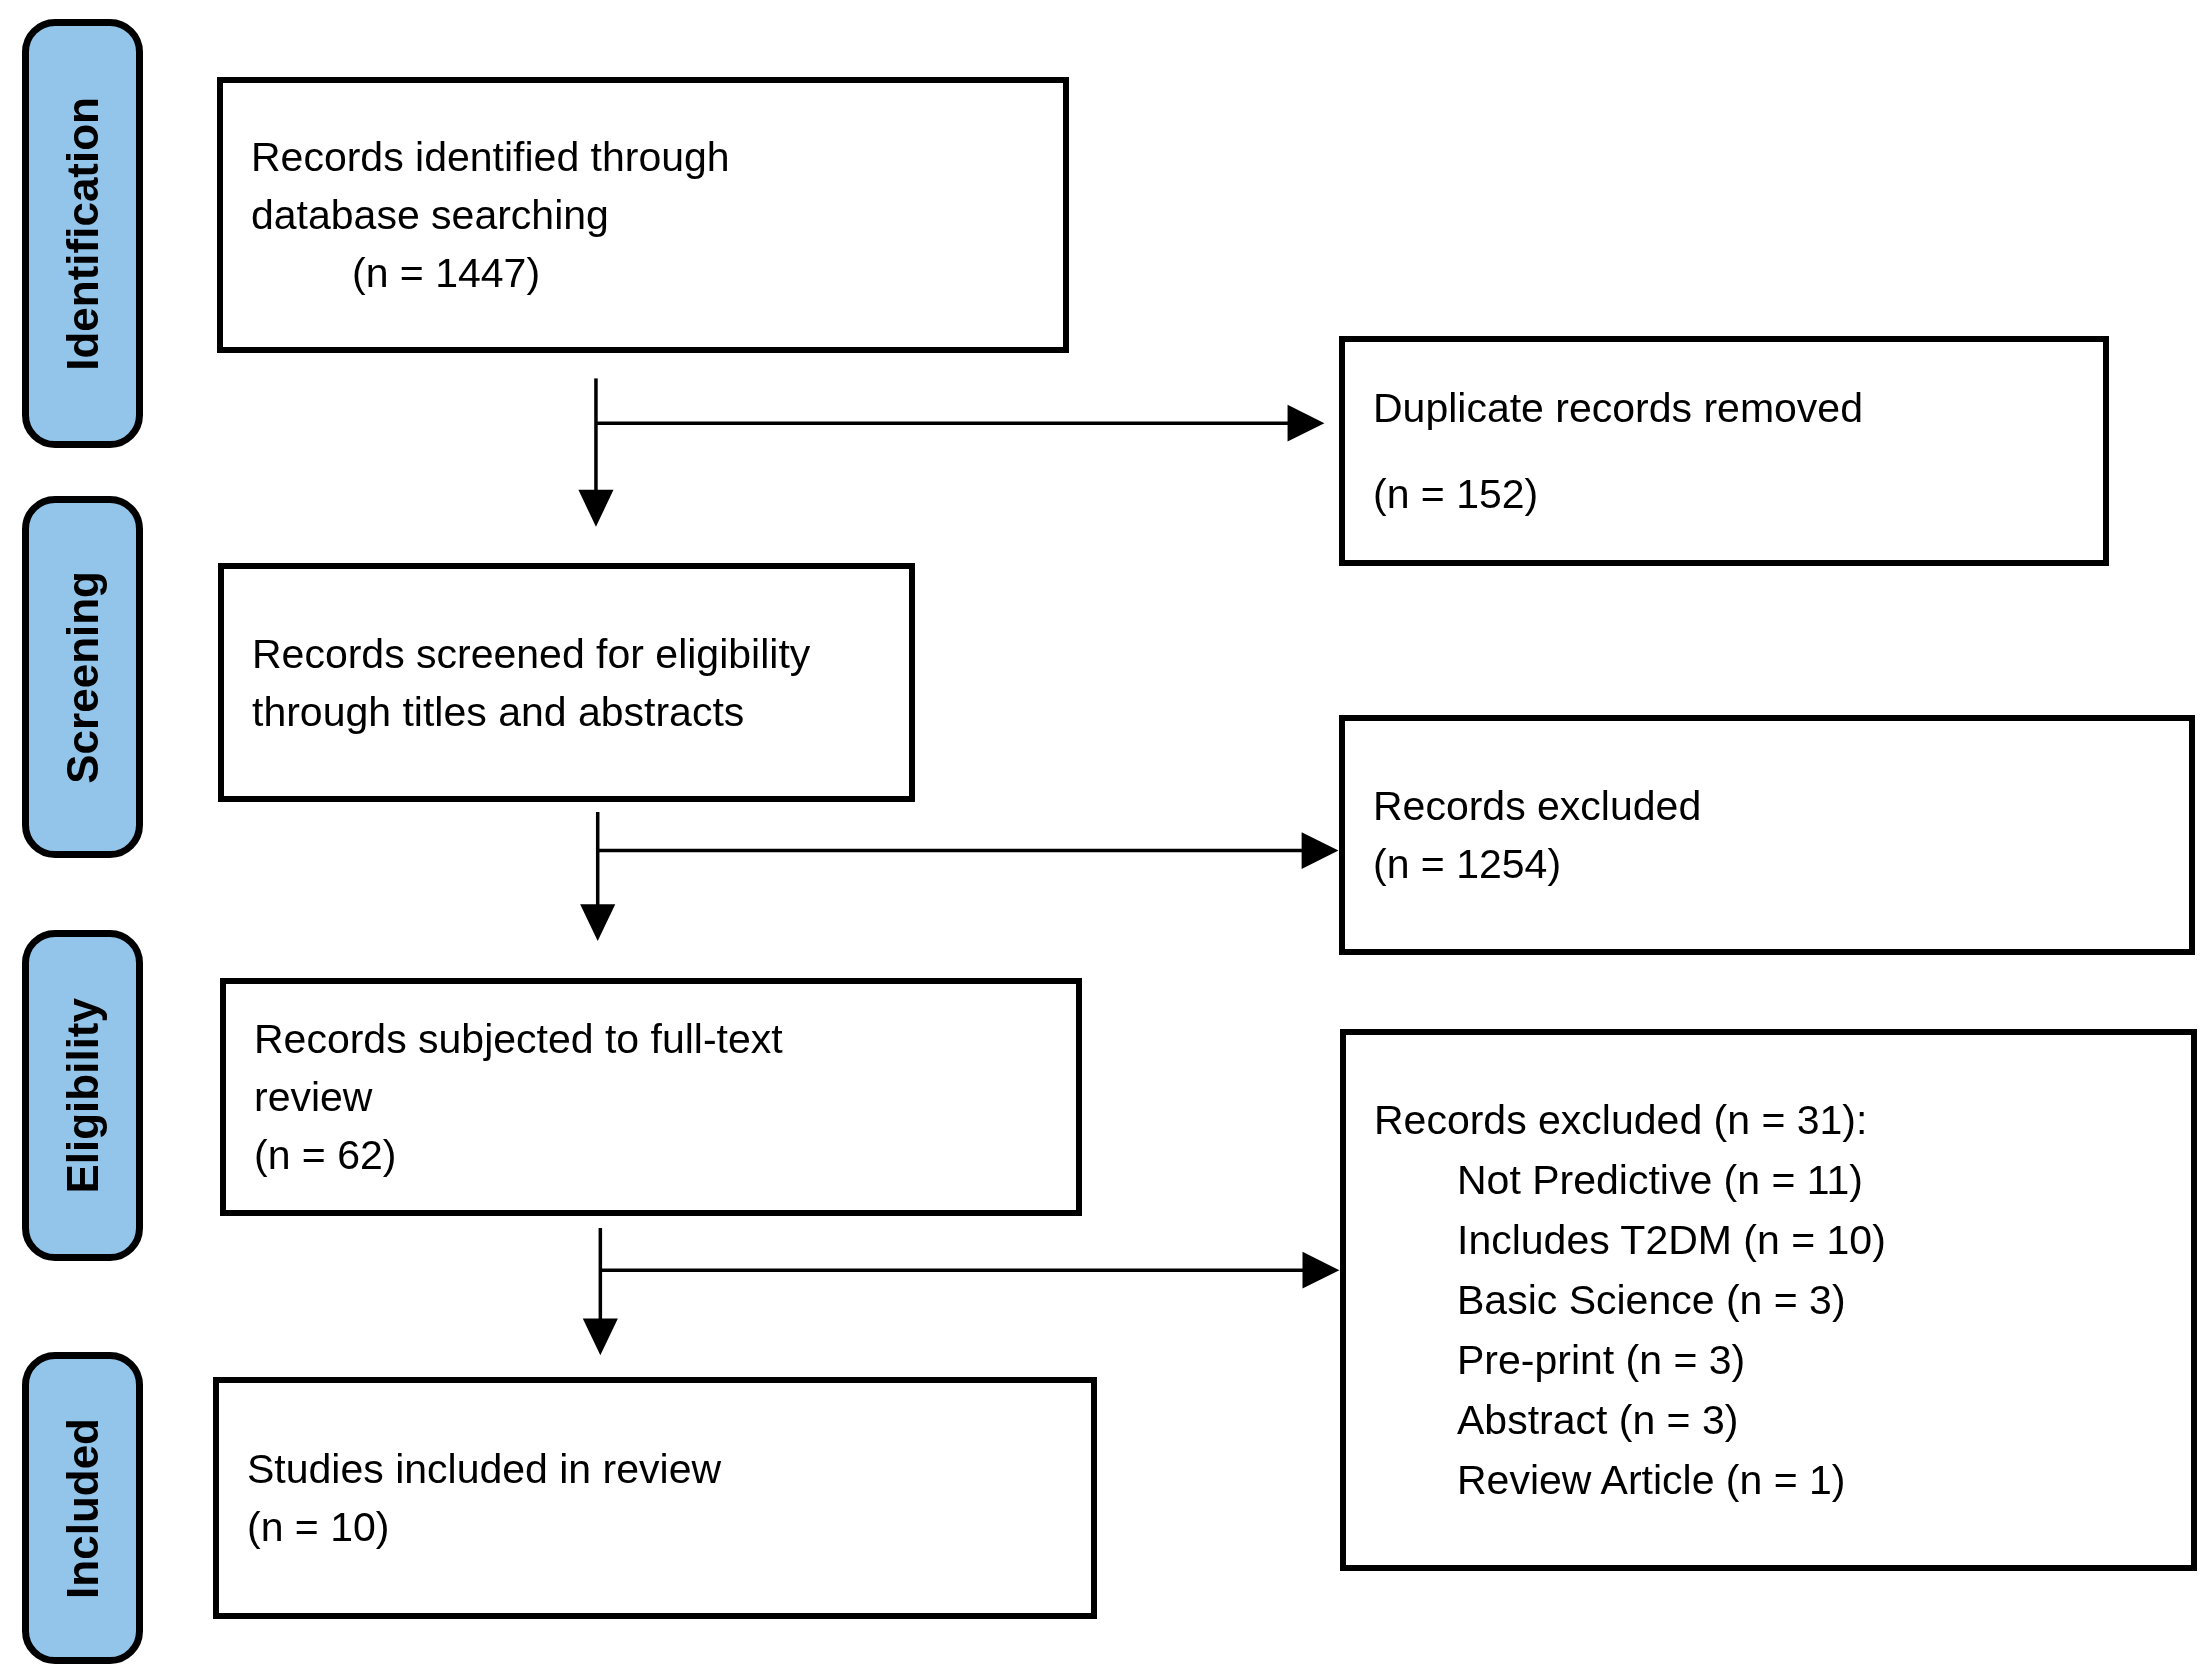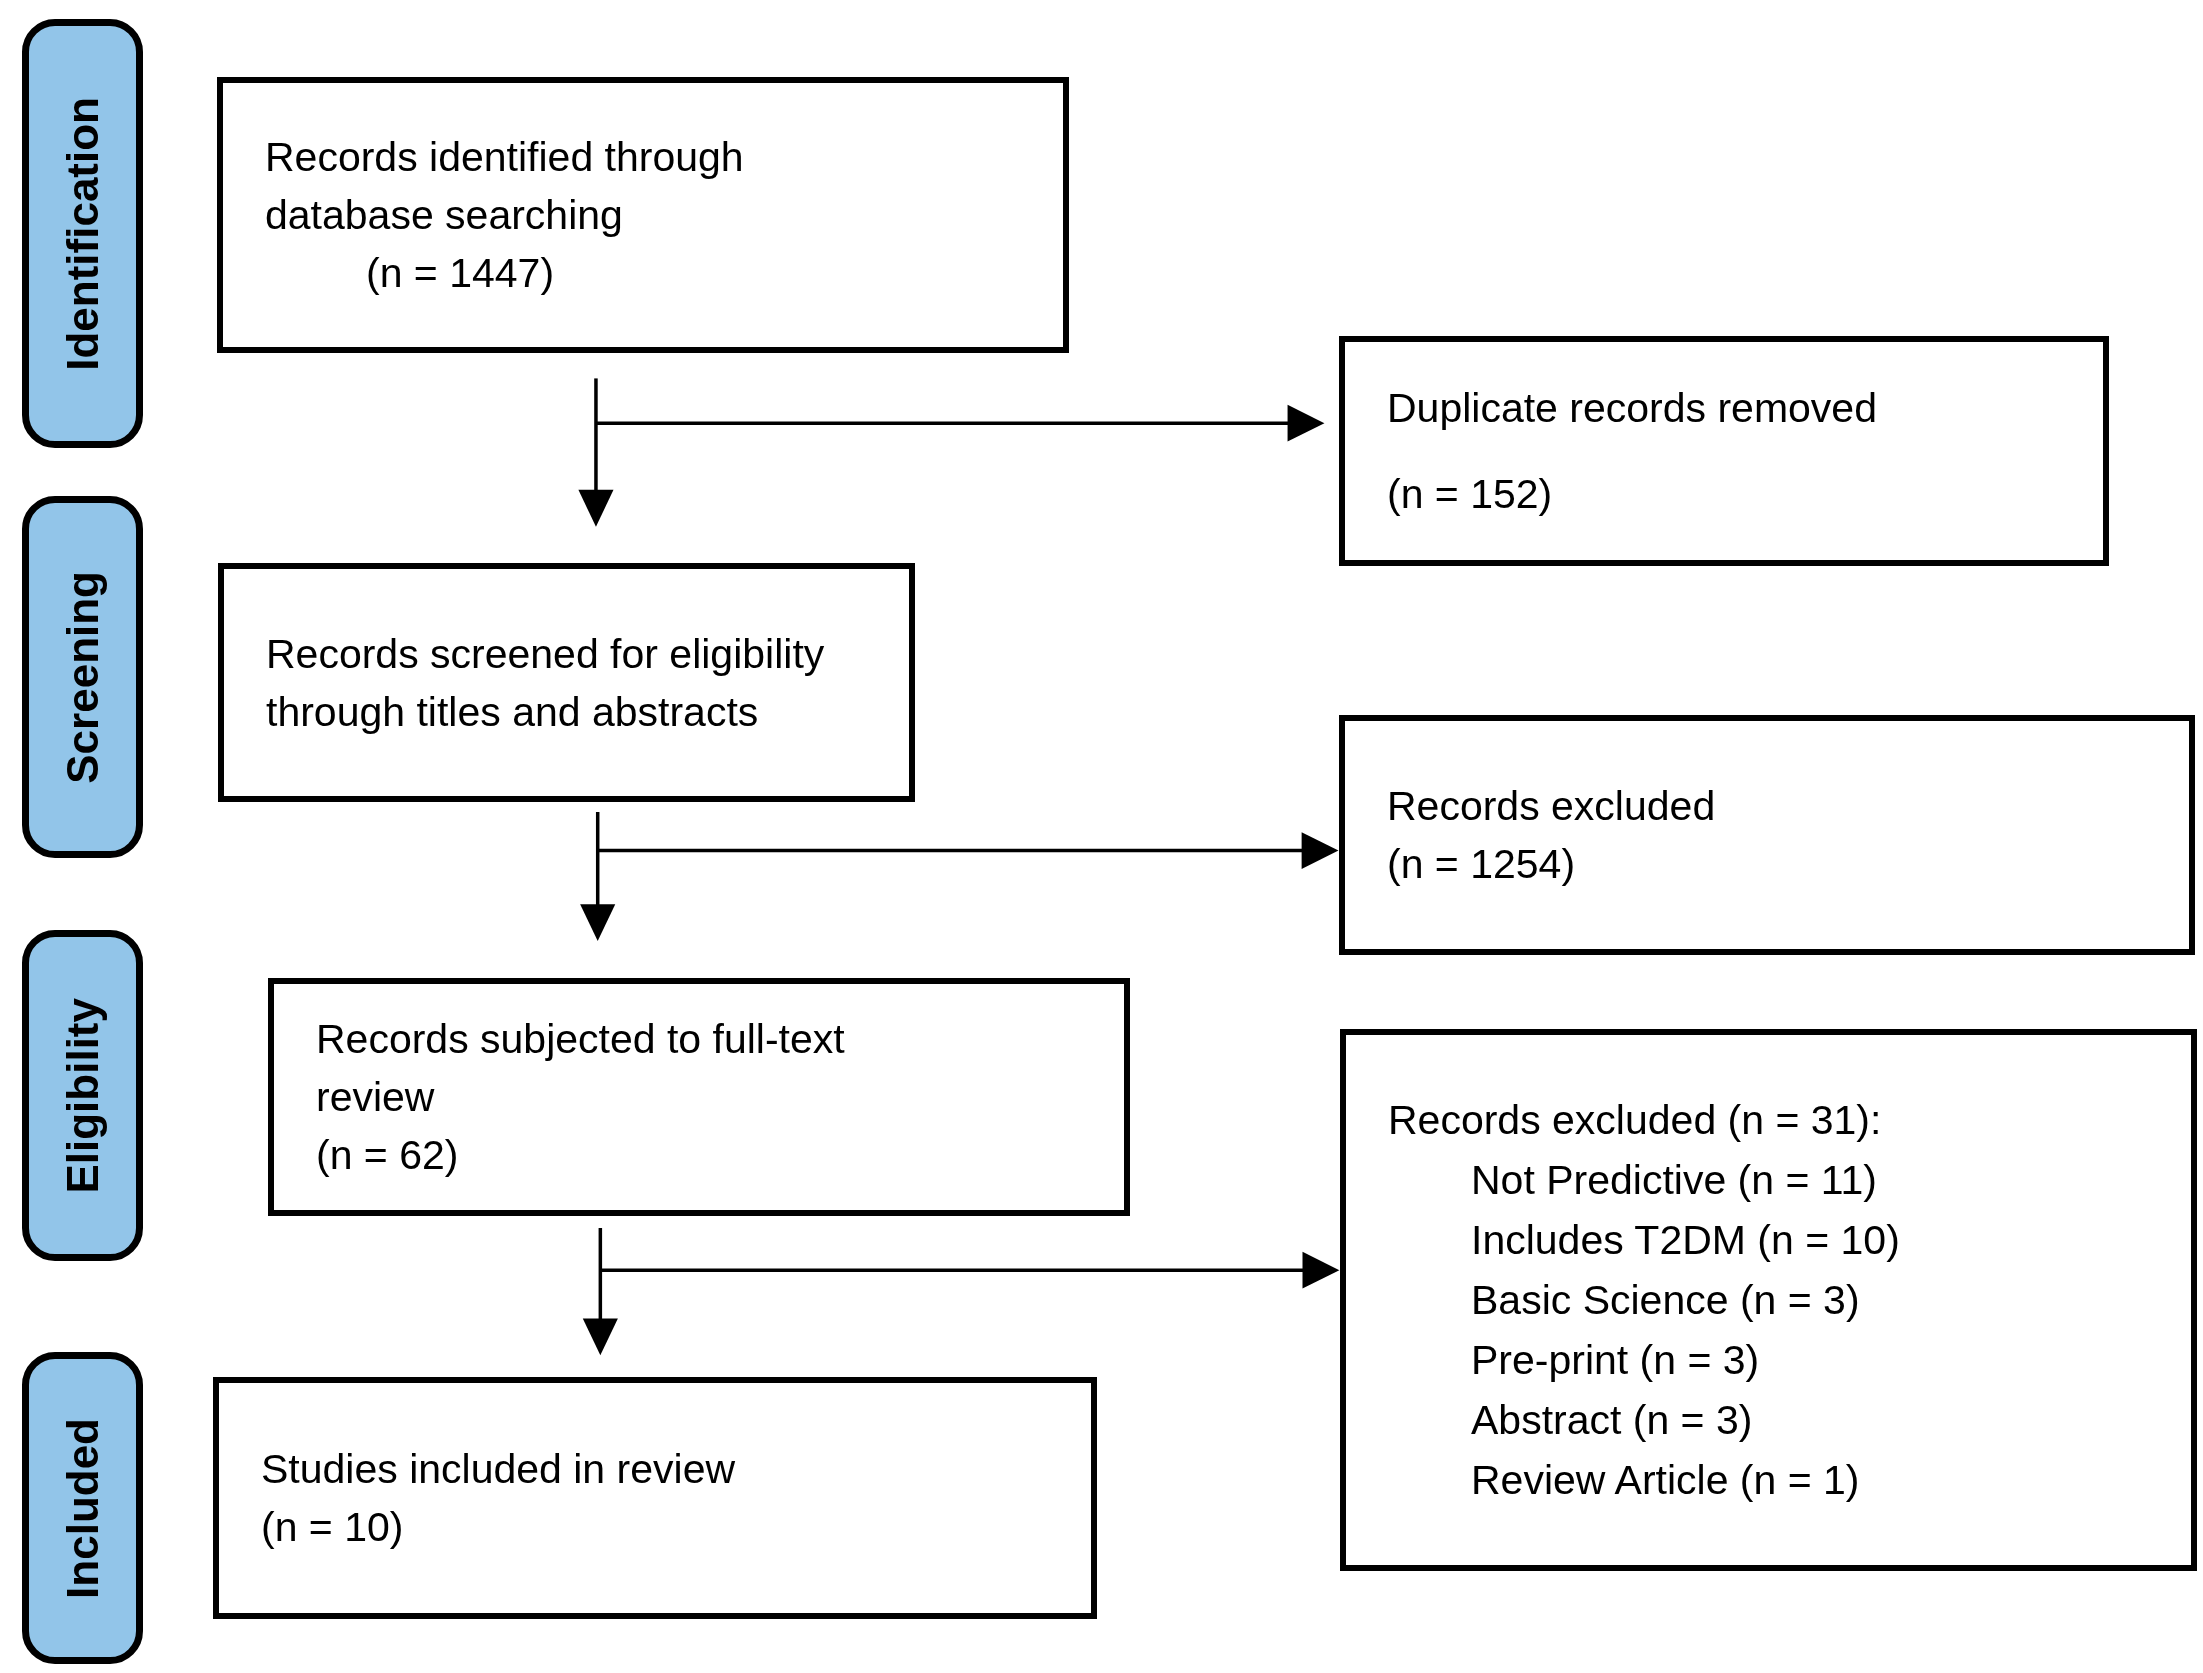--- a/index.html
+++ b/index.html
@@ -34,29 +34,29 @@
   .stage-included{top:1352px;height:312px;}
 
   
   .fbox{
     position:absolute;
     background:#ffffff;
     border:6.1px solid #000000;
     box-sizing:border-box;
     display:flex;flex-direction:column;justify-content:center;
     font-size:41px;line-height:58px;
-    padding-left:42px;padding-right:17.6px;
+    padding-left:28px;padding-right:17.6px;
   }
   .fbox .line{white-space:nowrap;}
   .fbox .line.indent{padding-left:101px;}
   .fbox .line.item{padding-left:83px;}
 
   .box-identified{left:217px;top:77px;width:852px;height:276px;}
   .box-screened{left:218px;top:563px;width:697px;height:239px;}
-  .box-fulltext{left:220px;top:978px;width:862px;height:238px;margin-left:48px;}
+  .box-fulltext{left:220px;top:978px;width:862px;height:238px;}
   .box-included{left:213px;top:1377px;width:884px;height:242px;}
 
   .box-duplicates{left:1339px;top:336px;width:770px;height:230px;gap:28px;}
   .box-excluded-screening{left:1339px;top:715px;width:856px;height:240px;}
   .box-excluded-fulltext{left:1340px;top:1029px;width:857px;height:542px;line-height:60px;}
 
   
   .arrows{position:absolute;left:0;top:0;width:2203px;height:1674px;}
 </style>
 </head>

